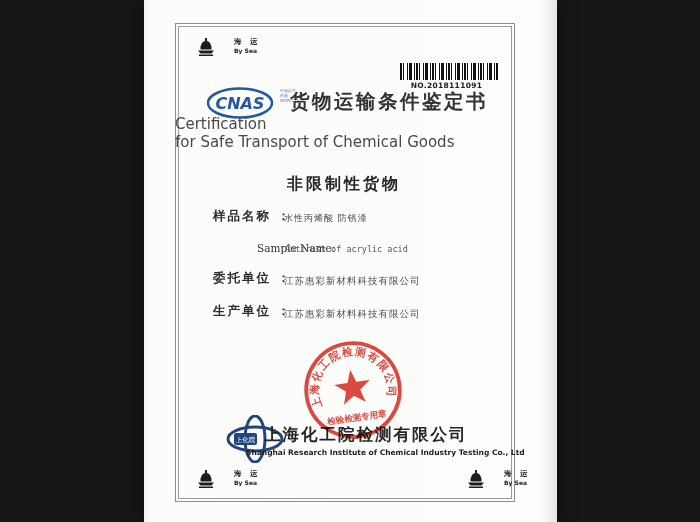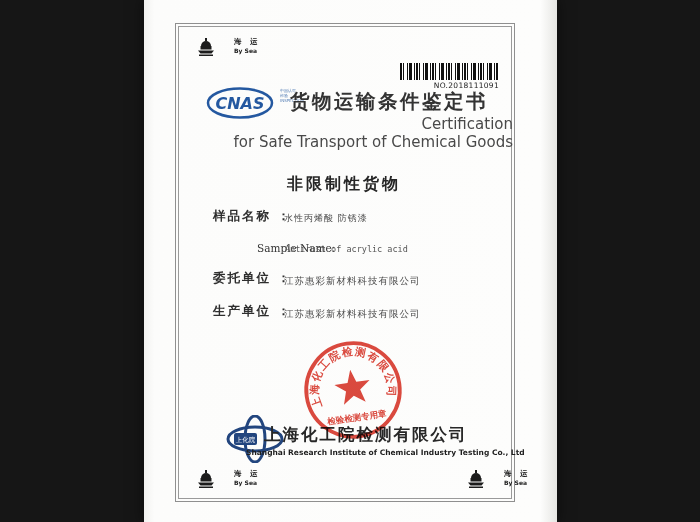--- a/index.html
+++ b/index.html
@@ -30,26 +30,26 @@
   .bysea .zh{font-size:7.5px;letter-spacing:3px;color:#1c1c1c;font-weight:bold;}
   .bysea .en{font-size:6px;color:#1c1c1c;font-weight:bold;margin-top:2px;}
   
   .barcode{
     width:99px;height:17px;
     background:repeating-linear-gradient(90deg,
       #111 0 2px,#fff 2px 3px,#111 3px 4px,#fff 4px 7px,
       #111 7px 8px,#fff 8px 9px,#111 9px 12px,#fff 12px 14px,
       #111 14px 15px,#fff 15px 16px);
   }
-  .serial{font-size:7.5px;color:#222;text-align:right;width:105px;letter-spacing:.3px;}
+  .serial{font-size:7.5px;color:#222;text-align:center;width:105px;letter-spacing:.3px;font-weight:bold;}
   
   .cnas-side{font-size:4px;line-height:5px;color:#5b83b8;white-space:nowrap;}
   
   .title-zh{font-size:19.5px;font-weight:bold;letter-spacing:2.5px;color:#333;white-space:nowrap;}
-  .cert-en{left:31px;width:338px;text-align:right;font-size:15px;color:#494949;}
+  .cert-en{left:31px;width:338px;text-align:left;font-size:15px;color:#494949;}
   .class-zh{left:31px;width:338px;text-align:center;font-size:16px;font-weight:bold;letter-spacing:3px;color:#262626;}
   
   .flabel{font-size:12.5px;font-weight:bold;letter-spacing:2px;color:#2e2e2e;font-family:"DejaVu Serif","Liberation Serif",serif;white-space:nowrap;}
   .flabel-en{font-size:10.5px;color:#333;font-family:"DejaVu Serif","Liberation Serif",serif;white-space:nowrap;}
   .fvalue{font-size:9px;color:#4a4a4a;letter-spacing:1px;white-space:nowrap;}
   .fvalue-mono{font-size:8.5px;color:#555;font-family:"DejaVu Sans Mono","Liberation Mono",monospace;white-space:nowrap;}
   
   .stamp{transform:rotate(-8deg);opacity:.92;mix-blend-mode:multiply;z-index:5;}
   
   .name-zh{font-size:16.5px;font-weight:bold;letter-spacing:2px;color:#272727;white-space:nowrap;}

